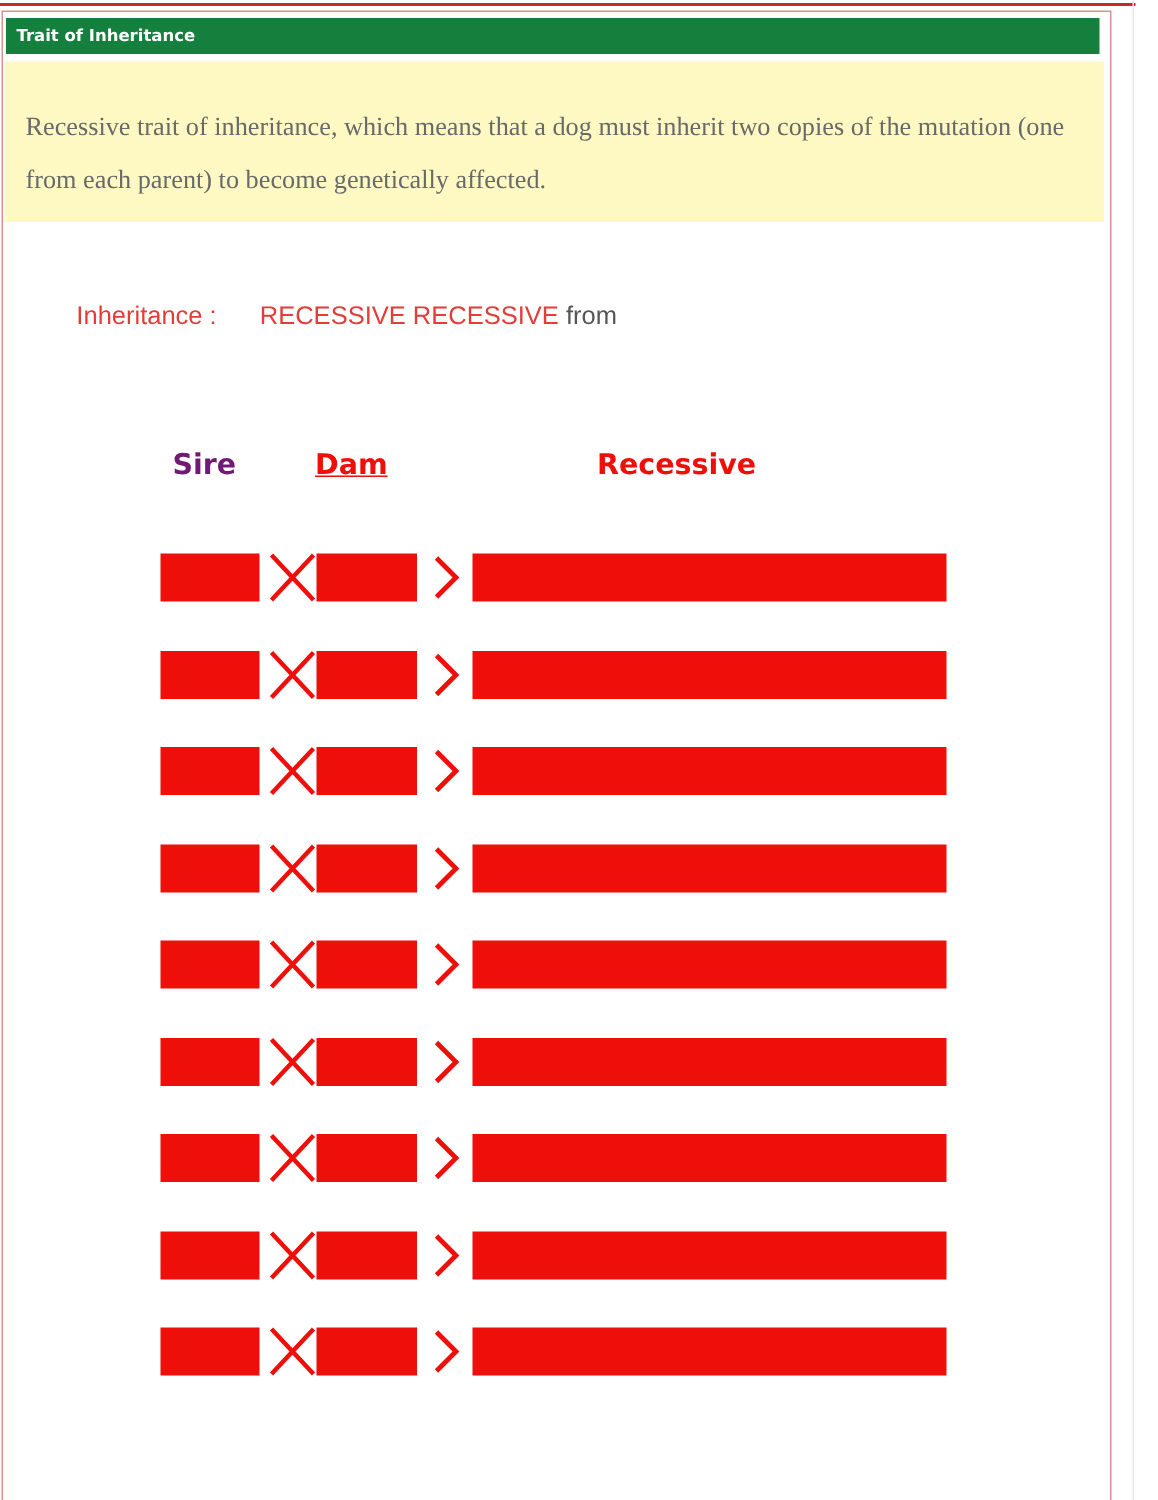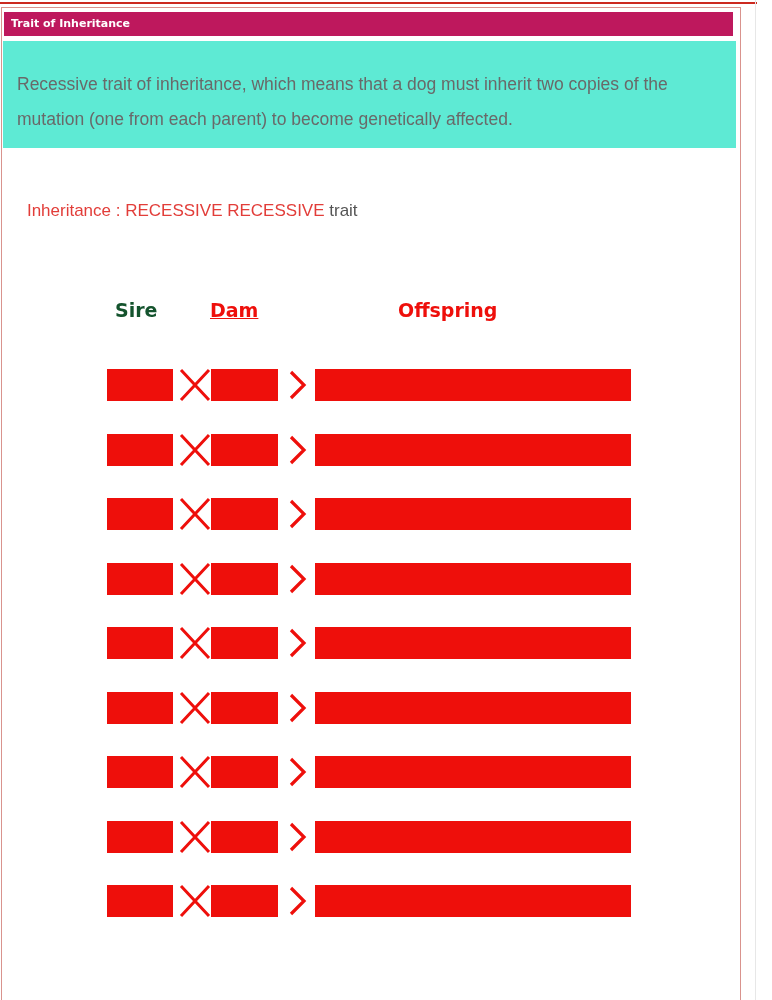--- a/index.html
+++ b/index.html
@@ -38,36 +38,37 @@
     padding-left: 7px;
     box-sizing: border-box;
     color: #ffffff;
     font-family: "DejaVu Sans", sans-serif;
     font-weight: bold;
     font-size: 11px;
   }
   #gray-panel {
     position: absolute; left: 3px; top: 41px;
     width: 733px; height: 107px;
-    background: #5eead4;
+    background: #fef9c3;
     box-sizing: border-box;
+    font-family: Liberation Serif, serif;
   }
   #description {
     position: absolute; left: 14px; top: 26px;
     width: 705px;
     color: #696969;
     font-size: 17.5px;
     line-height: 35px;
   }
   #inheritance-line {
     position: absolute; left: 8px; top: 181px;
     font-size: 17px;
     white-space: pre;
   }
-  #inheritance-line .red { color: #e23d39; }
+  #inheritance-line .red { color: #e23d39; margin-left: 24px; }
   #inheritance-line .gray { color: #555555; }
 
   .col-header {
     position: absolute; top: 299px;
     font-family: "DejaVu Sans", sans-serif;
     font-weight: bold;
     font-size: 19px;
   }
   #hdr-sire { left: 115px; }
   #hdr-dam { left: 210px; }
@@ -95,33 +96,33 @@
   .chevron { position: absolute; left: 179px; top: 1px; }
 </style>
 </head>
 <body>
 
 <div id="page">
   <div id="top-line"></div>
   <div id="frame"></div>
   <div id="right-rule"></div>
 
-  <div id="header-bar" style="background: #be185d;">Trait of Inheritance</div>
+  <div id="header-bar" style="background: #15803d;">Trait of Inheritance</div>
 
   <div id="gray-panel">
     <div id="description">Recessive trait of inheritance, which means that a dog must inherit two copies of the mutation (one from each parent) to become genetically affected.</div>
   </div>
 
   <div id="inheritance-line">
-    <span class="red">Inheritance : </span><span class="red">RECESSIVE RECESSIVE</span><span class="gray"> trait</span>
-  </div>
-
-  <div class="col-header" id="hdr-sire" style="color: #14532d;">Sire</div>
+    <span class="red">Inheritance : </span><span class="red">RECESSIVE RECESSIVE</span><span class="gray"> from</span>
+  </div>
+
+  <div class="col-header" id="hdr-sire" style="color: #701a75;">Sire</div>
   <div class="col-header" id="hdr-dam" style="color: rgb(238, 15, 11); text-decoration: underline;">Dam</div>
-  <div class="col-header" id="hdr-offspring" style="color: rgb(238, 15, 11);">Offspring</div>
+  <div class="col-header" id="hdr-offspring" style="color: rgb(238, 15, 11);">Recessive</div>
 
   <div id="rows-container">
       <div class="row" style="top: 369px;">
     <div class="box sire-box" style="background: rgb(238, 15, 11);">
       <span>clear</span>
     </div>
     <svg class="cross" width="38" height="38" viewBox="0 0 38 38">
       <path d="M5 4 L33 34 M33 4 L5 34" stroke="#ee0f0b" stroke-width="3" fill="none"></path>
     </svg>
     <div class="box dam-box" style="background: rgb(238, 15, 11);">

